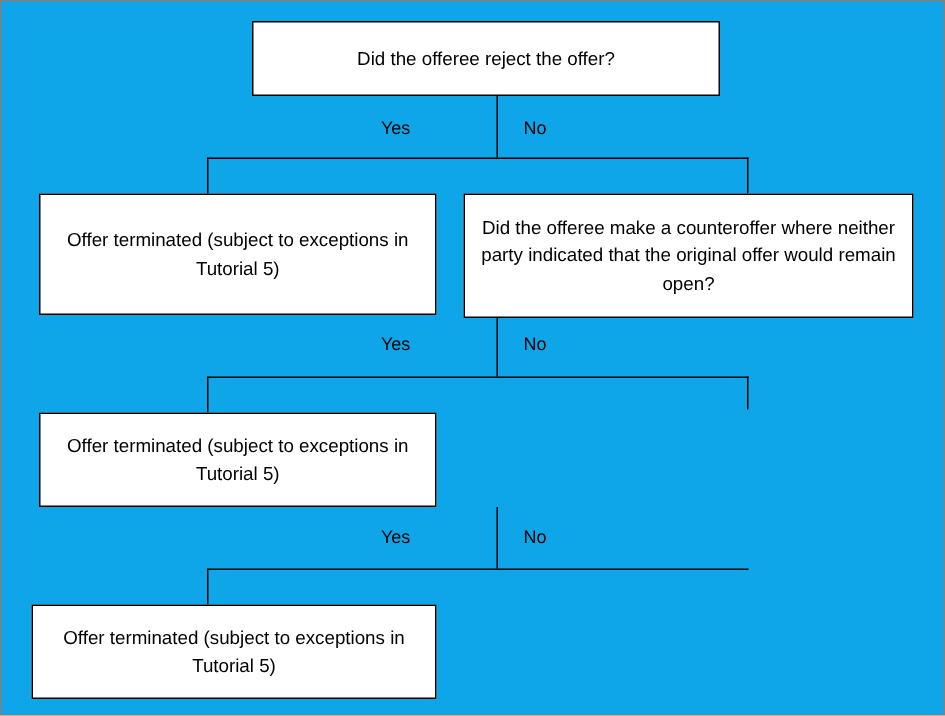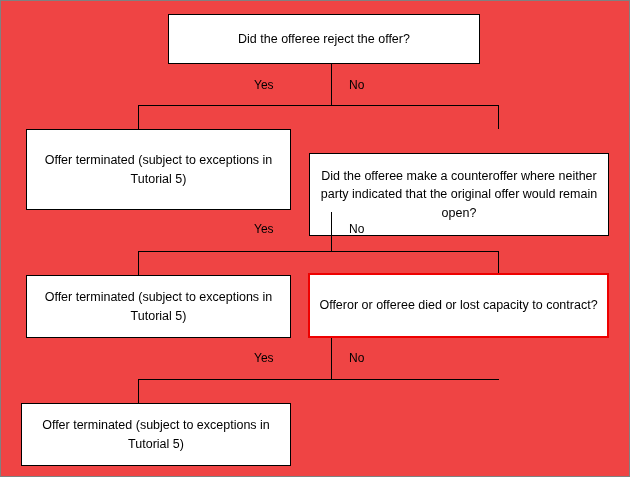--- a/index.html
+++ b/index.html
@@ -5,21 +5,21 @@
 <style>
   html, body {
     margin: 0;
     padding: 0;
     background: #ffffff;
   }
   #canvas {
     position: relative;
     width: 630px;
     height: 477px;
-    background: #ef4444;
+    background: #0ea5e9;
     border: 1px solid #808080;
     box-sizing: border-box;
     font-family: "Liberation Sans", sans-serif;
     overflow: hidden;
   }
 
   
   .node {
     position: absolute;
     box-sizing: border-box;
@@ -73,40 +73,37 @@
   <div class="vline" style="left:137px; top:104px; height:24px;"></div>
   <div class="vline" style="left:497px; top:104px; height:24px;"></div>
 
   <div class="branch-label" style="left:253px; top:77px;">Yes</div>
   <div class="branch-label" style="left:348px; top:77px;">No</div>
 
   <div class="node" style="left:25px; top:128px; width:265px; height:81px;">
     <span>Offer terminated (subject to exceptions in Tutorial 5)</span>
   </div>
 
-  <div class="node" style="left:308px; top:128px; width:300px; height:83px;margin-top:24px;">
+  <div class="node" style="left:308px; top:128px; width:300px; height:83px;">
     <span>Did the offeree make a counteroffer where neither party indicated that the original offer would remain open?</span>
   </div>
 
   <div class="vline" style="left:330px; top:211px; height:39px;"></div>
 
   <div class="hline" style="left:137px; top:250px; width:361px;"></div>
   <div class="vline" style="left:137px; top:250px; height:24px;"></div>
   <div class="vline" style="left:497px; top:250px; height:22px;"></div>
 
   <div class="branch-label" style="left:253px; top:221px;">Yes</div>
   <div class="branch-label" style="left:348px; top:221px;">No</div>
 
   <div class="node" style="left:25px; top:274px; width:265px; height:63px;">
     <span>Offer terminated (subject to exceptions in Tutorial 5)</span>
   </div>
 
-  <div class="node red" style="left:307px; top:272px; width:301px; height:65px;">
-    <span>Offeror or offeree died or lost capacity to contract?</span>
-  </div>
 
   <div class="vline" style="left:330px; top:337px; height:41px;"></div>
 
   <div class="hline" style="left:137px; top:378px; width:361px;"></div>
   <div class="vline" style="left:137px; top:378px; height:24px;"></div>
 
   <div class="branch-label" style="left:253px; top:350px;">Yes</div>
   <div class="branch-label" style="left:348px; top:350px;">No</div>
 
   <div class="node" style="left:20px; top:402px; width:270px; height:63px;">

